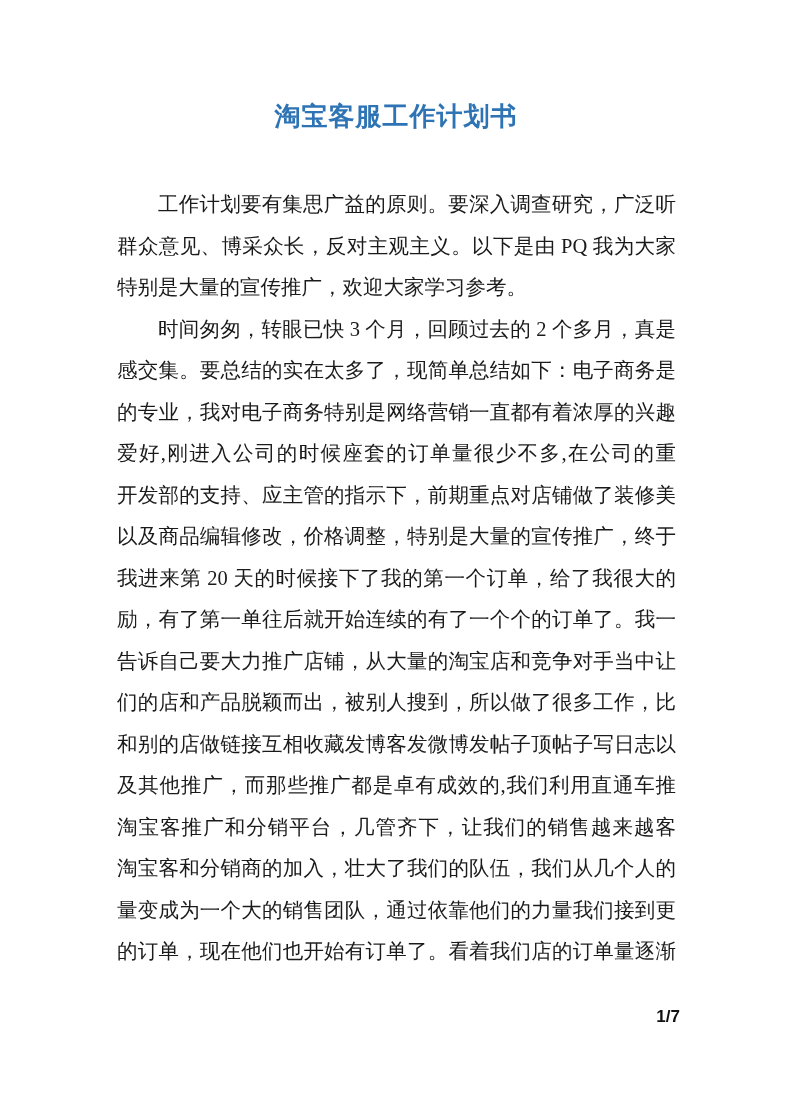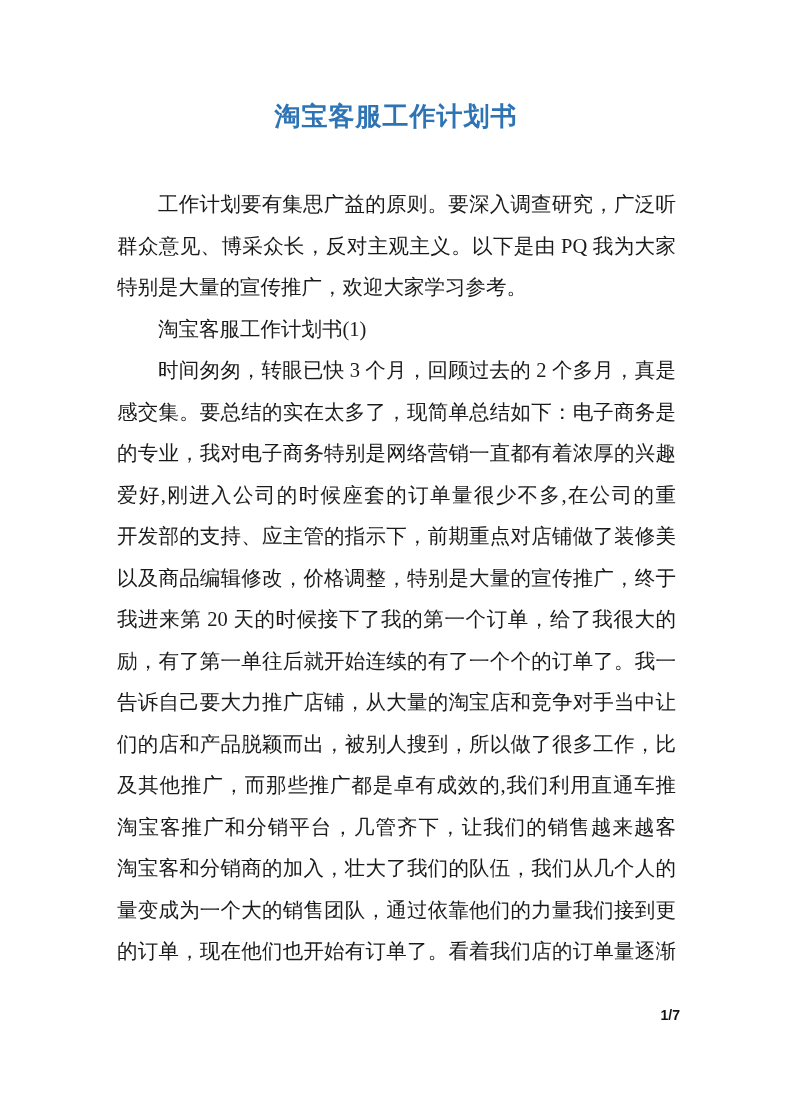--- a/index.html
+++ b/index.html
@@ -42,46 +42,46 @@
   }
   .line.indent {
     text-indent: 41px;
   }
   .page-num {
     position: absolute;
     top: 1007px;
     right: 112px;
     font-family: "Liberation Sans", "DejaVu Sans", sans-serif;
     font-weight: 700;
-    font-size: 14px;
+    font-size: 17px;
     color: #111111;
     text-align: center;
   }
 </style>
 </head>
 <body>
 
 <div class="page">
   <h1 class="doc-title" style="color: rgb(46, 116, 181);">淘宝客服工作计划书</h1>
 
   <div class="doc-body" style="color: rgb(26, 26, 26);">
       <div class="line indent just">工作计划要有集思广益的原则。要深入调查研究，广泛听取</div>
       <div class="line just">群众意见、博采众长，反对主观主义。以下是由 PQ 我为大家推</div>
       <div class="line">特别是大量的宣传推广，欢迎大家学习参考。</div>
-      <div class="line indent">淘宝客服工作计划书(1)</div>
       <div class="line indent just">时间匆匆，转眼已快 3 个月，回顾过去的 2 个多月，真是百</div>
       <div class="line just">感交集。要总结的实在太多了，现简单总结如下：电子商务是我</div>
       <div class="line just">的专业，我对电子商务特别是网络营销一直都有着浓厚的兴趣和</div>
       <div class="line just">爱好,刚进入公司的时候座套的订单量很少不多,在公司的重视、</div>
       <div class="line just">开发部的支持、应主管的指示下，前期重点对店铺做了装修美工</div>
       <div class="line just">以及商品编辑修改，价格调整，特别是大量的宣传推广，终于在</div>
       <div class="line just">我进来第 20 天的时候接下了我的第一个订单，给了我很大的鼓</div>
       <div class="line just">励，有了第一单往后就开始连续的有了一个个的订单了。我一直</div>
       <div class="line just">告诉自己要大力推广店铺，从大量的淘宝店和竞争对手当中让我</div>
       <div class="line just">们的店和产品脱颖而出，被别人搜到，所以做了很多工作，比如</div>
+      <div class="line just">和别的店做链接互相收藏发博客发微博发帖子顶帖子写日志以</div>
       <div class="line just">及其他推广，而那些推广都是卓有成效的,我们利用直通车推广、</div>
       <div class="line just">淘宝客推广和分销平台，几管齐下，让我们的销售越来越客观，</div>
       <div class="line just">淘宝客和分销商的加入，壮大了我们的队伍，我们从几个人的力</div>
       <div class="line just">量变成为一个大的销售团队，通过依靠他们的力量我们接到更多</div>
       <div class="line just">的订单，现在他们也开始有订单了。看着我们店的订单量逐渐增</div>
     </div>
 
   <div class="page-num">1/7</div>
 </div>
 

